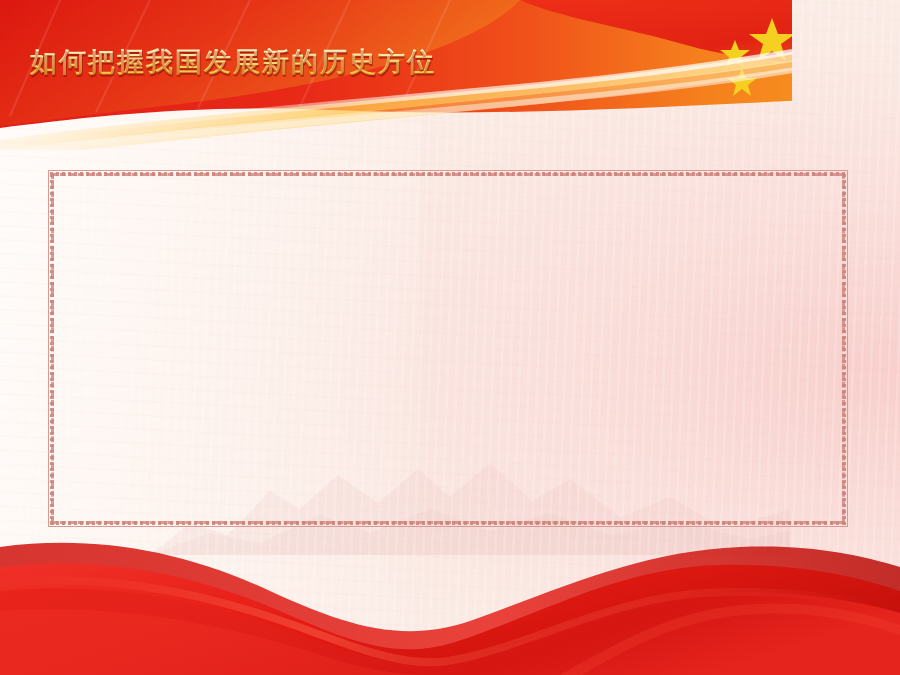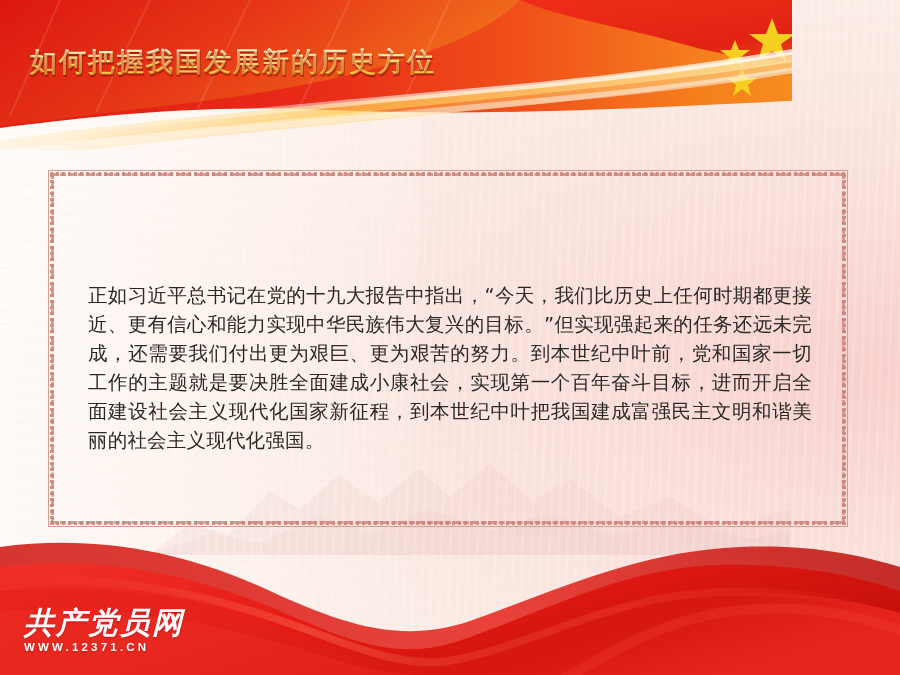--- a/index.html
+++ b/index.html
@@ -253,21 +253,20 @@
 
     <div class="header-title-shadow">如何把握我国发展新的历史方位</div>
     <div class="header-title">如何把握我国发展新的历史方位</div>
   </div>
 
   <div class="frame">
     <div class="frame-inner"></div>
     <div class="frame-beads"></div>
   </div>
 
-  <div class="body-text">正如习近平总书记在党的十九大报告中指出，“今天，我们比历史上任何时期都更接近、更有信心和能力实现中华民族伟大复兴的目标。”但实现强起来的任务还远未完成，还需要我们付出更为艰巨、更为艰苦的努力。到本世纪中叶前，党和国家一切工作的主题就是要决胜全面建成小康社会，实现第一个百年奋斗目标，进而开启全面建设社会主义现代化国家新征程，到本世纪中叶把我国建成富强民主文明和谐美丽的社会主义现代化强国。</div>
 
   <div class="footer-waves">
     <svg viewBox="0 0 900 180" preserveAspectRatio="none" aria-hidden="true">
       <defs>
         <linearGradient id="wave1" x1="0" y1="0" x2="1" y2="0.3">
           <stop offset="0%" stop-color="#e8241c"></stop>
           <stop offset="40%" stop-color="#e2201a"></stop>
           <stop offset="75%" stop-color="#d51611"></stop>
           <stop offset="100%" stop-color="#e5241d"></stop>
         </linearGradient>
@@ -293,18 +292,14 @@
       <path d="M0,72 C100,60 190,78 280,116 C340,142 392,166 452,148 C540,120 620,72 720,70 C800,68 860,82 900,96 L900,180 L0,180 Z" fill="url(#wave2)"></path>
 
       <path d="M0,96 C110,86 200,104 300,140 C350,158 400,176 448,168 C530,152 600,104 700,98 C790,93 858,106 900,118 L900,180 L0,180 Z" fill="url(#wave1)"></path>
 
       <path d="M0,84 C110,74 210,94 310,132 C360,150 404,168 448,162 C530,148 606,100 706,94 C792,89 856,102 900,114 L900,122 C856,110 792,97 706,102 C606,108 530,156 448,170 C404,176 360,158 310,140 C210,102 110,82 0,92 Z" fill="url(#waveSheen)"></path>
       <path d="M0,116 C120,108 220,128 320,160 C360,173 396,180 430,180 L430,180 L0,180 Z" fill="#ff4a36" opacity="0.18"></path>
       <path d="M560,180 C620,146 672,116 742,110 C812,104 866,118 900,130 L900,140 C866,128 812,114 744,120 C678,126 630,152 582,180 Z" fill="#ff553f" opacity="0.20"></path>
     </svg>
   </div>
 
-  <div class="footer-logo">
-    <div class="logo-mark">共产党员网</div>
-    <div class="logo-url">WWW.12371.CN</div>
-  </div>
 
 </div>
 
 </body></html>

